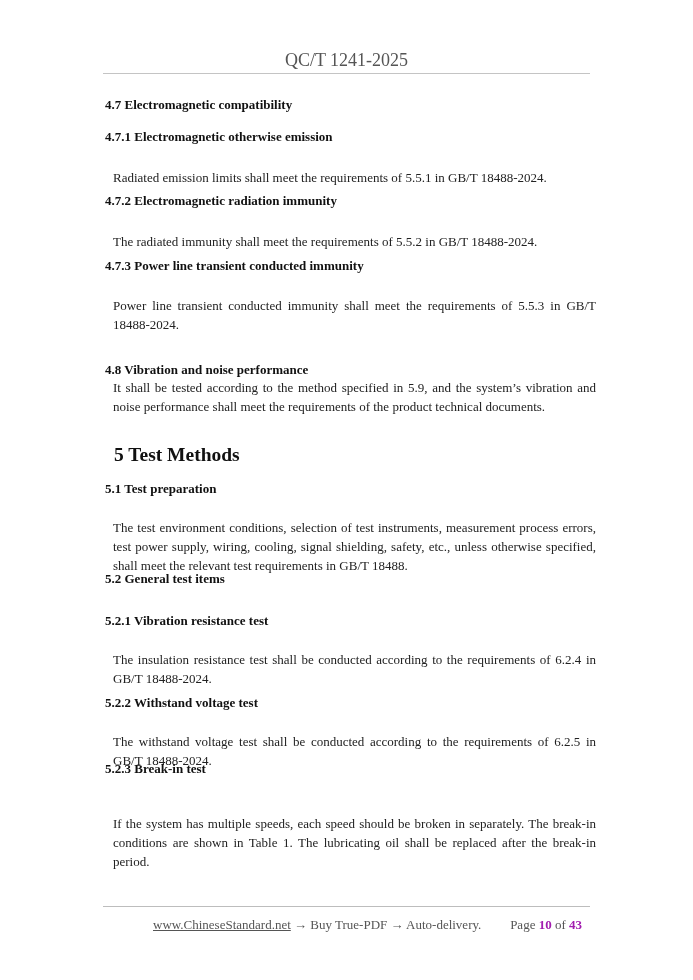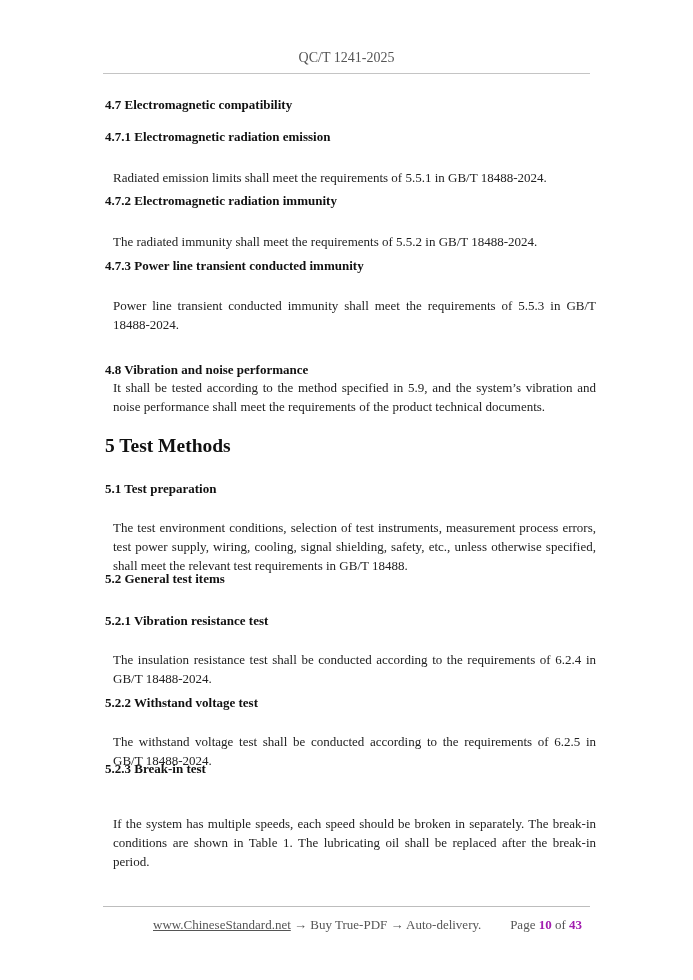--- a/index.html
+++ b/index.html
@@ -14,21 +14,21 @@
       overflow: hidden;
       font-family: "Liberation Serif", "DejaVu Serif", serif;
       color: #1a1a1a;
     }
     .page-header {
       position: absolute;
       top: 50px;
       left: 103px;
       width: 487px;
       text-align: center;
-      font-size: 14px;
+      font-size: 18px;
       color: #555555;
     }
     .header-rule {
       position: absolute;
       top: 73px;
       left: 103px;
       width: 487px;
       height: 0;
       border-top: 1px solid #c4c4c4;
     }
@@ -49,21 +49,21 @@
       font-size: 13px;
       line-height: 19px;
       margin: 8px;
       text-align: justify;
       color: #222222;
     }
     .h2 {
       font-weight: bold;
       font-size: 19.5px;
       line-height: 24px;
-      margin: 0;
+      margin: 9px;
       color: #111111;
     }
     .footer-rule {
       position: absolute;
       top: 906px;
       left: 103px;
       width: 487px;
       height: 0;
       border-top: 1px solid #bdbdbd;
     }
@@ -100,21 +100,21 @@
 <body>
 
 <div class="page-header">
   <span>QC/T 1241-2025</span>
 </div>
 <div class="header-rule"></div>
 
 <div class="content">
 
   <div class="h3" style="position:absolute; top:0px;text-align:right;">4.7 Electromagnetic compatibility</div>
-  <div class="h3" style="position:absolute; top:32px;">4.7.1 Electromagnetic radiation emission</div>
+  <div class="h3" style="position:absolute; top:32px;">4.7.1 Electromagnetic otherwise emission</div>
   <div class="p" style="position:absolute; top:64px; width:483px;">Radiated emission limits shall meet the requirements of 5.5.1 in GB/T 18488-2024.</div>
   <div class="h3" style="position:absolute; top:96px;">4.7.2 Electromagnetic radiation immunity</div>
   <div class="p" style="position:absolute; top:128px; width:483px;">The radiated immunity shall meet the requirements of 5.5.2 in GB/T 18488-2024.</div>
   <div class="h3" style="position:absolute; top:161px;">4.7.3 Power line transient conducted immunity</div>
   <div class="p" style="position:absolute; top:192px; width:483px;">Power line transient conducted immunity shall meet the requirements of 5.5.3 in GB/T 18488-2024.</div>
   <div class="h3" style="position:absolute; top:244px;margin-top:21px;">4.8 Vibration and noise performance</div>
   <div class="p" style="position:absolute; top:274px; width:483px;">It shall be tested according to the method specified in 5.9, and the system’s vibration and noise performance shall meet the requirements of the product technical documents.</div>
   <div class="h2" style="position:absolute; top:338px;">5 Test Methods</div>
   <div class="h3" style="position:absolute; top:384px;">5.1 Test preparation</div>
   <div class="p" style="position:absolute; top:414px; width:483px;">The test environment conditions, selection of test instruments, measurement process errors, test power supply, wiring, cooling, signal shielding, safety, etc., unless otherwise specified, shall meet the relevant test requirements in GB/T 18488.</div>

